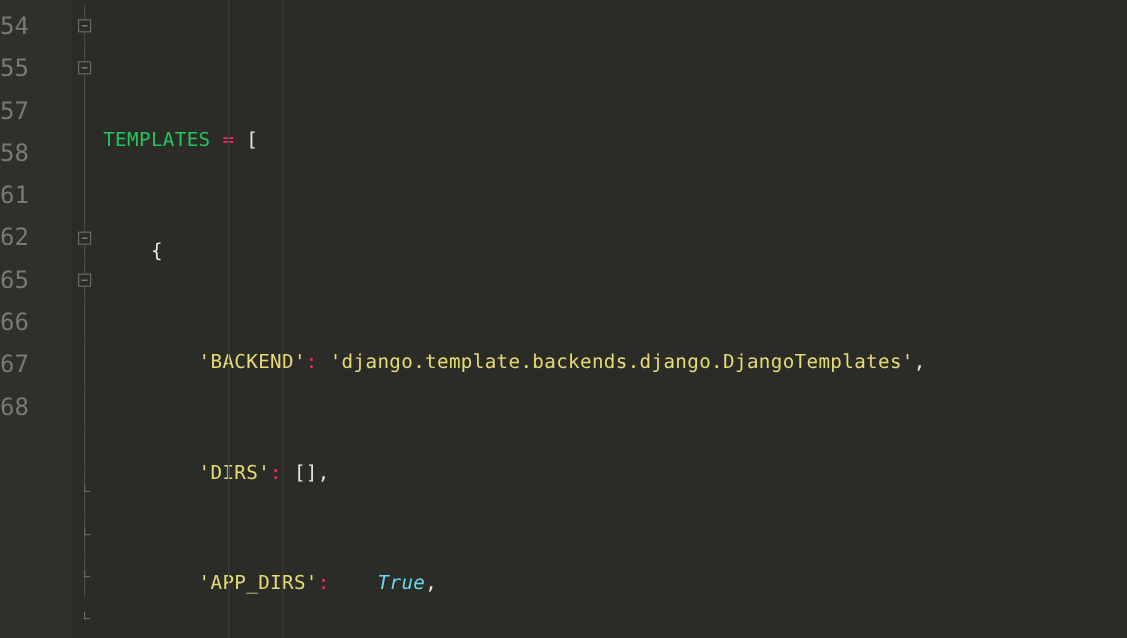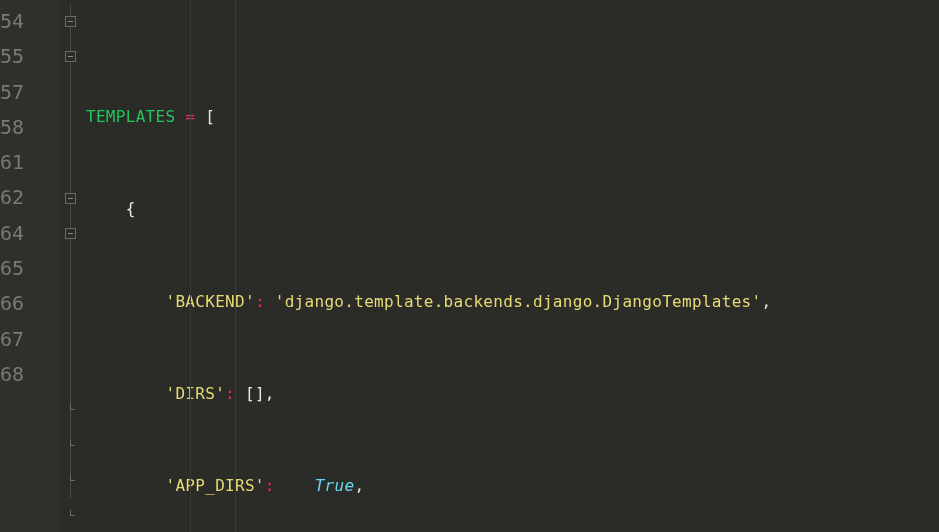--- a/index.html
+++ b/index.html
@@ -123,21 +123,20 @@
 <body>
 
 <div class="editor">
   <div class="gutter">
     <div class="gutter-line">54</div>
     <div class="gutter-line">55</div>
     <div class="gutter-line">57</div>
     <div class="gutter-line">58</div>
     <div class="gutter-line">61</div>
     <div class="gutter-line">62</div>
-    <div class="gutter-line">64</div>
     <div class="gutter-line">65</div>
     <div class="gutter-line">66</div>
     <div class="gutter-line">67</div>
     <div class="gutter-line">68</div>
   </div>
 
   <div class="fold-col">
     <div class="fold-cell">
         <div class="fold-line"></div>
         <div class="fold-icon fold-minus"></div>

